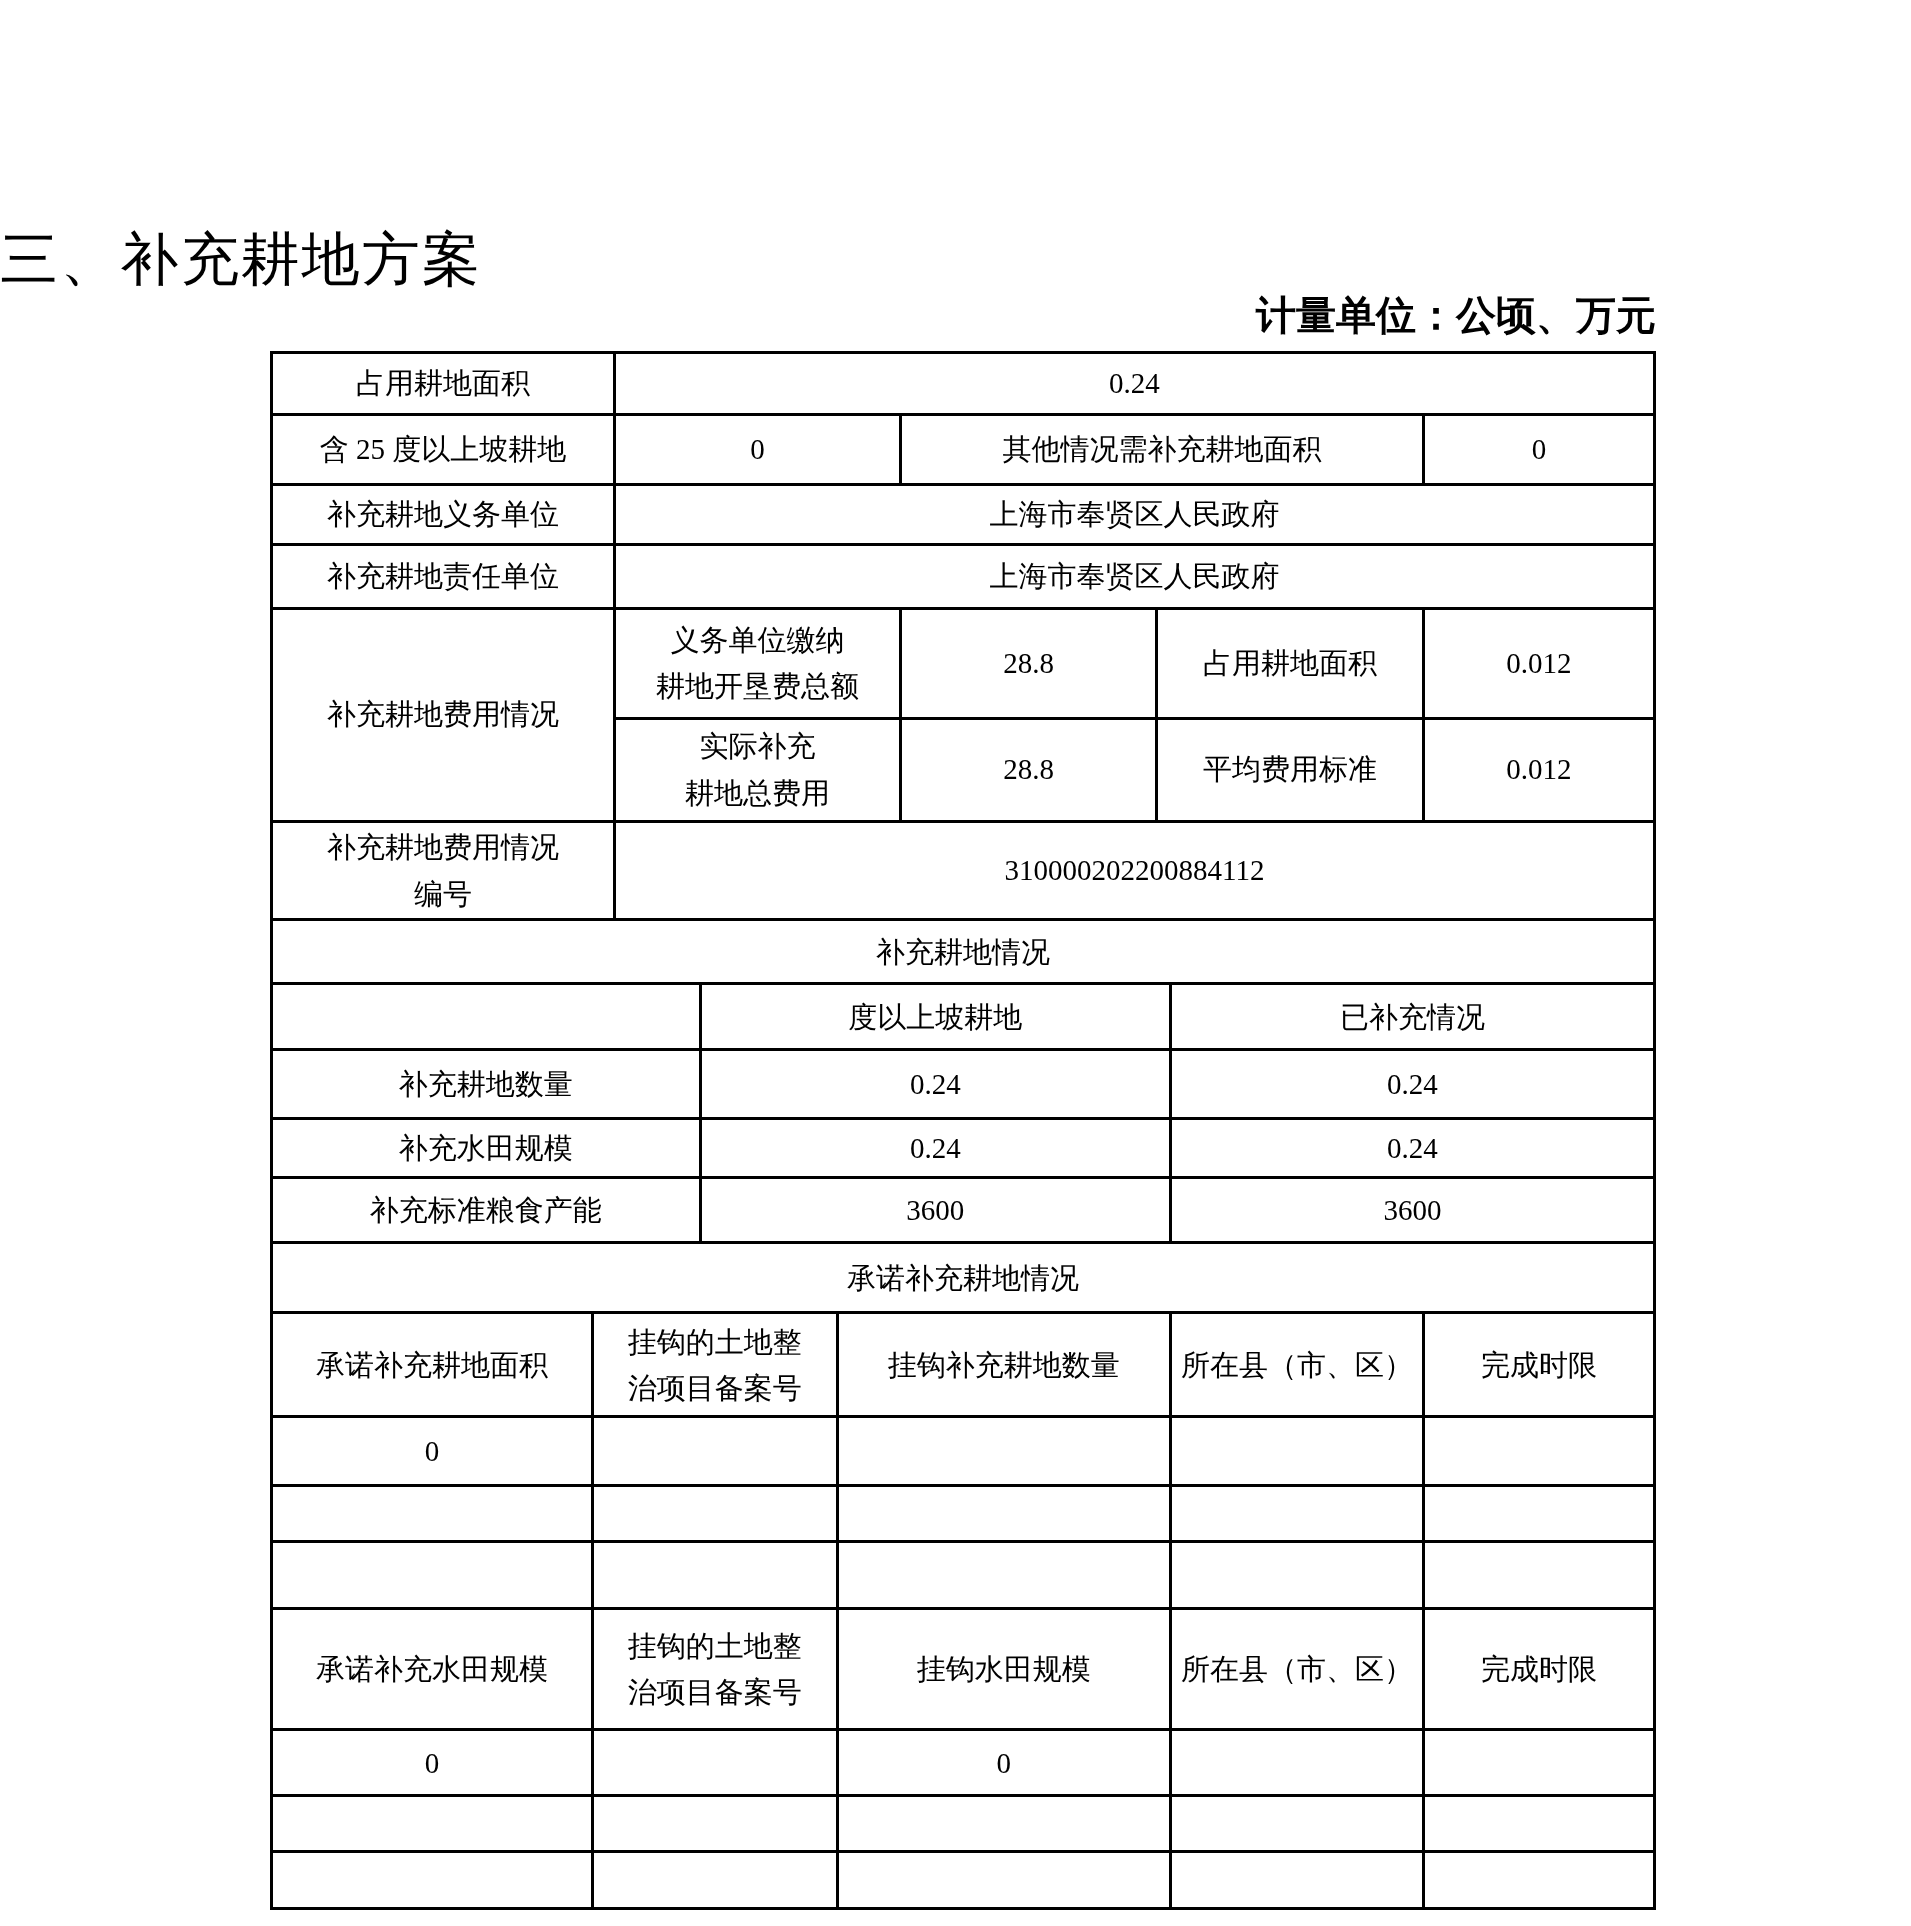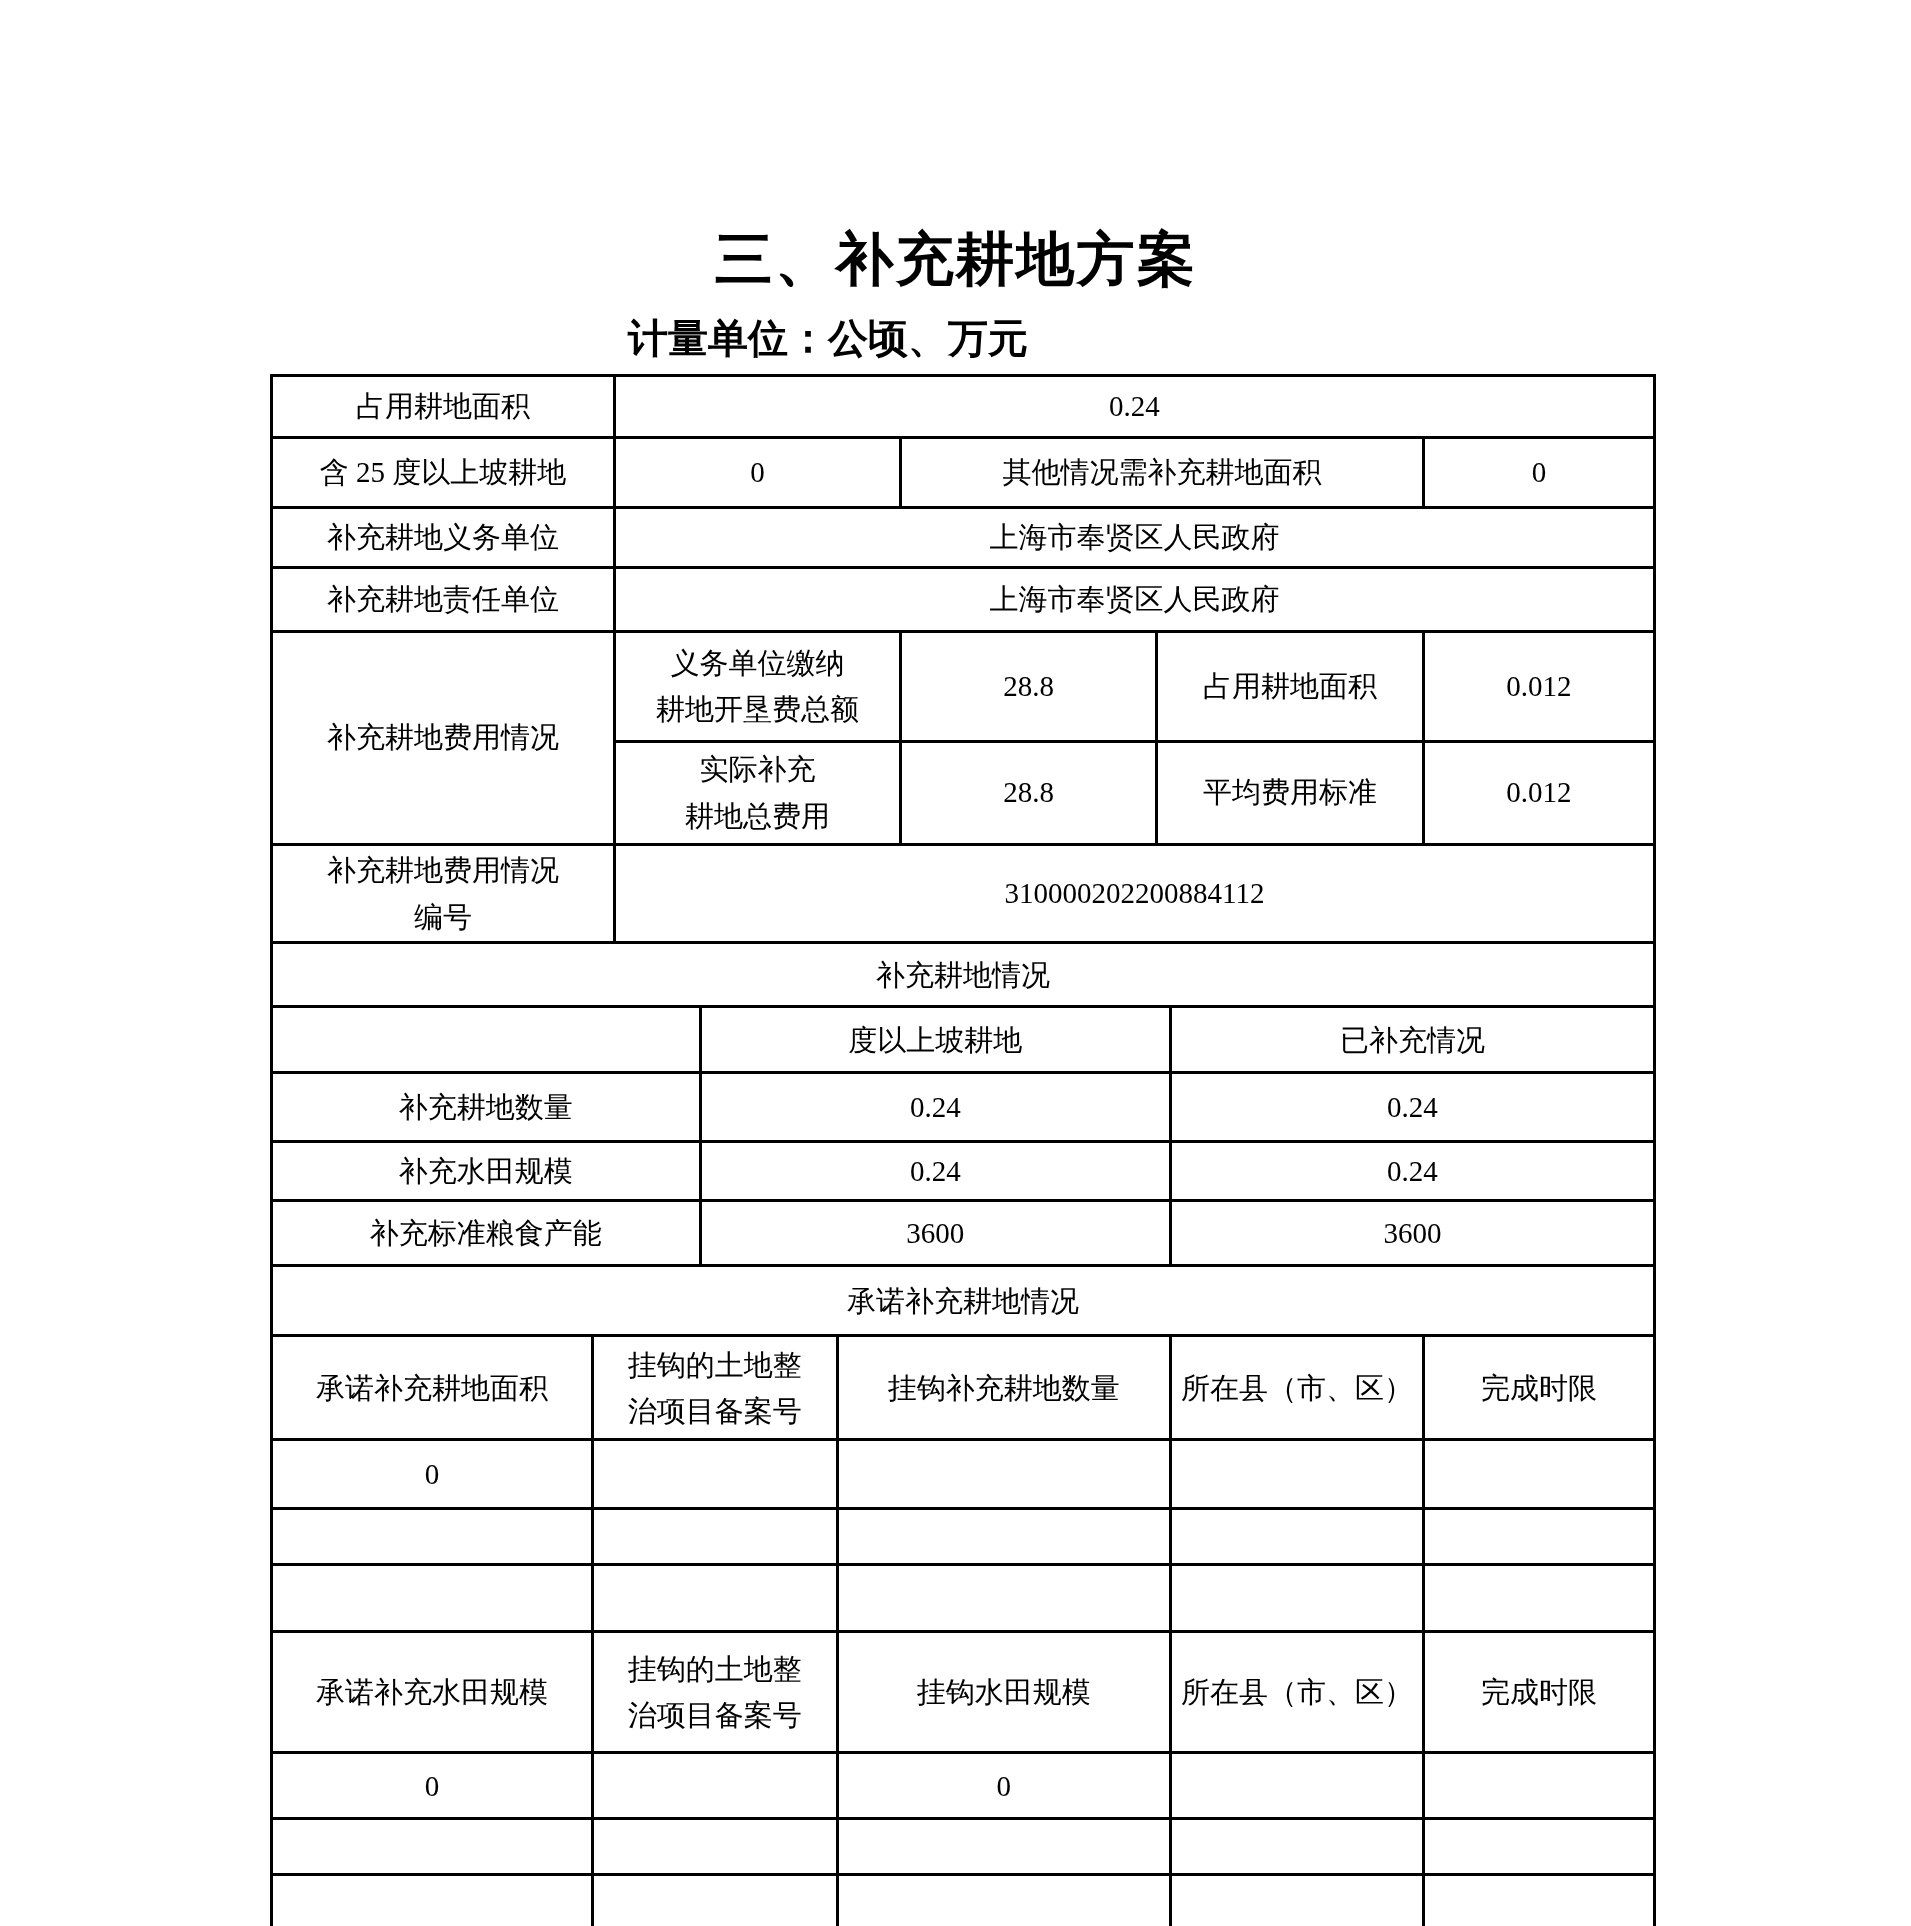--- a/index.html
+++ b/index.html
@@ -3,29 +3,28 @@
 <meta charset="utf-8">
 <style>
   html,body{margin:0;padding:0;}
   body{
     width:1912px;height:2704px;background:#ffffff;color:#000000;
     font-family:"Liberation Serif","DejaVu Serif",serif;
     overflow:hidden;position:relative;
   }
   .title{
     margin:227px 0 0 0;
-    text-align:center;
-    font-size:58px;font-weight:bold;
+    text-align:left;
+    font-size:58px;font-weight:normal;
     letter-spacing:2.3px;
     line-height:1.15;
   }
   .unit-note{
-    margin-top:23px;
     padding-right:256px;
-    text-align:center;
+    text-align:right;
     font-size:40px;font-weight:bold;
     line-height:1.1;
   }
   .tbl-wrap{
     margin:13px 256px 0 270px;
   }
   table.doc{
     width:100%;
     border-collapse:collapse;
     table-layout:fixed;

